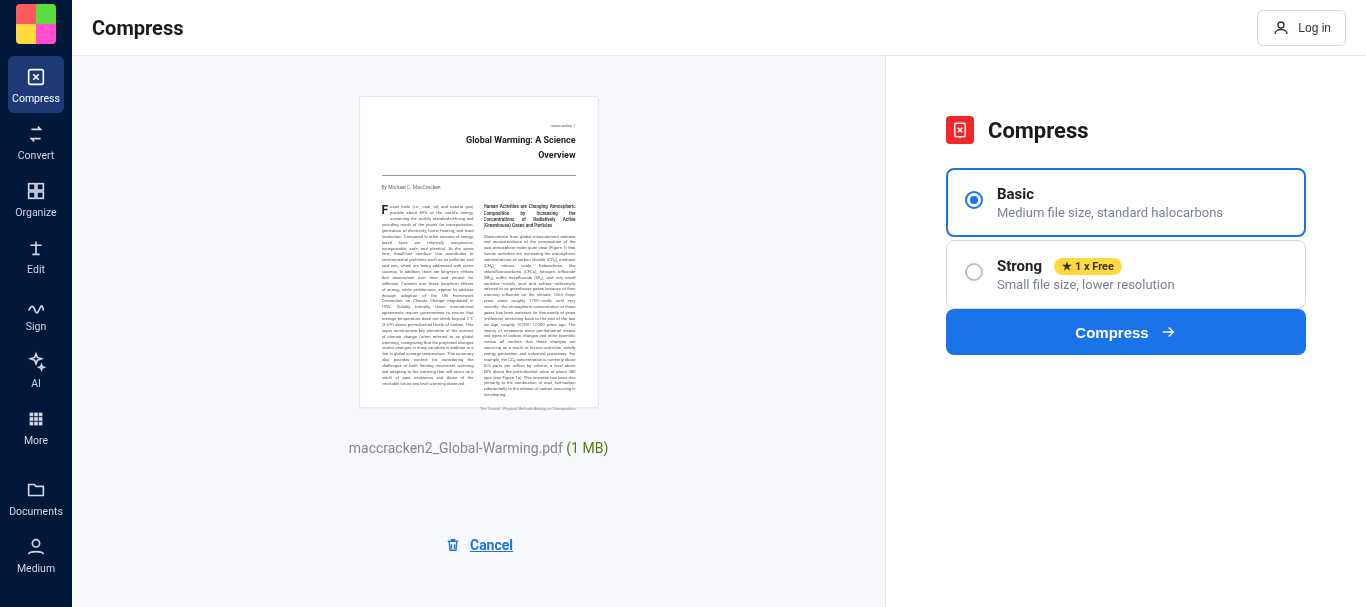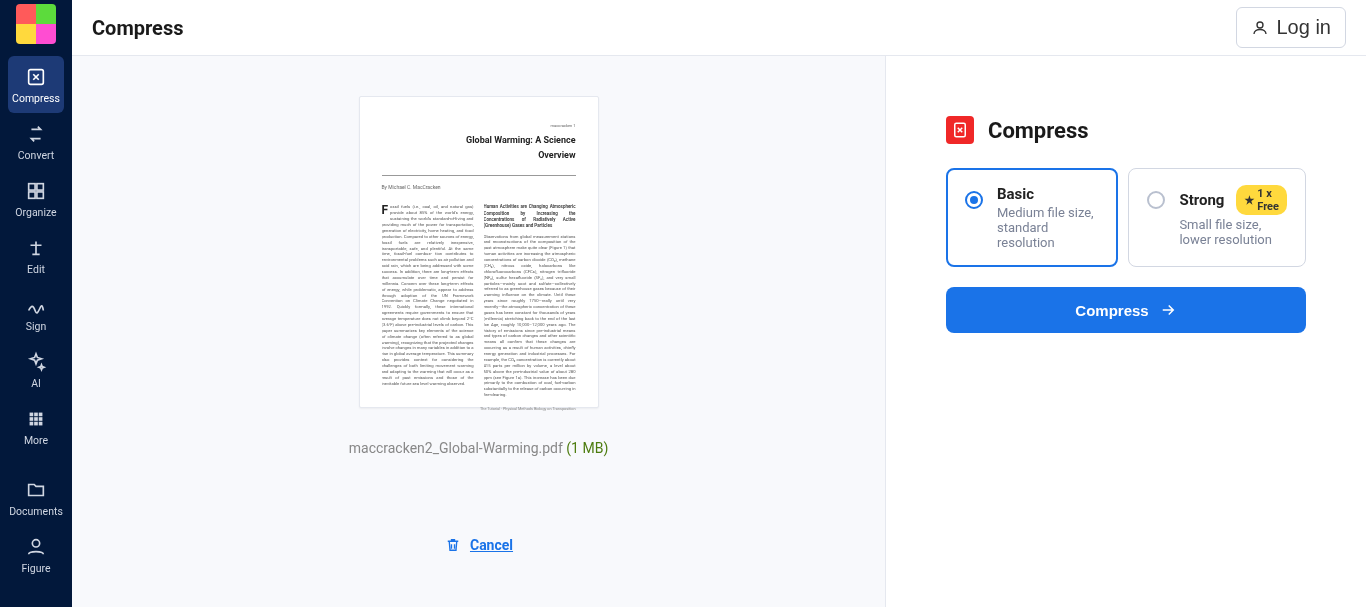--- a/index.html
+++ b/index.html
@@ -22,21 +22,21 @@
   .nav-item svg { width: 22px; height: 22px; }
   .nav-item-label { font-size: 10.5px; text-align: center; }
   
   .sidebar-spacer { flex: 1; }
   .nav-bottom { display: flex; flex-direction: column; width: 100%; margin-bottom: 24px; }
   
   
   .main { flex: 1; display: flex; flex-direction: column; background: #fff; }
   .header { height: 56px; border-bottom: 1px solid #e5e8ef; display: flex; align-items: center; justify-content: space-between; padding: 0 20px; }
   .page-title { font-size: 20px; font-weight: 700; color: #1a1a1a; }
-  .login-btn { display: flex; align-items: center; gap: 8px; border: 1px solid #d2d7e2; background: #fff; border-radius: 6px; padding: 8px 14px; cursor: pointer; font-size: 20px; color: #333; }
+  .login-btn { display: flex; align-items: center; gap: 8px; border: 1px solid #d2d7e2; background: #fff; border-radius: 6px; padding: 8px 14px; cursor: pointer; font-size: 12px; color: #333; }
   .login-btn svg { width: 18px; height: 18px; }
   
   .content { flex: 1; display: flex; background: #f8f9fc; }
   
   
   .preview-pane { flex: 1; border-right: 1px solid #e5e8ef; display: flex; flex-direction: column; align-items: center; padding: 40px 20px 20px; background: #f8f9fc; overflow: auto; }
   .doc-card { width: 240px; height: 312px; background: #fff; border: 1px solid #e5e8ef; border-radius: 2px; padding: 26px 22px; font-size: 5px; color: #666; line-height: 1.35; display: flex; flex-direction: column; box-shadow: 0 1px 2px rgba(0,0,0,0.05); }
   .doc-hdr-inner { text-align: right; font-size: 4px; margin-bottom: 6px; }
   .doc-title { font-size: 9px; font-weight: 700; color: #222; text-align: right; margin-bottom: 2px; }
   .doc-subtitle { font-size: 9px; font-weight: 700; color: #222; text-align: right; margin-bottom: 14px; }
@@ -55,21 +55,21 @@
   .cancel-row svg { width: 18px; height: 18px; }
   .cancel-link { text-decoration: underline; font-weight: bold; }
   
   
   .options-pane { width: 480px; padding: 60px 60px 40px; background: #fff; }
   .options-header { display: flex; align-items: center; gap: 14px; margin-bottom: 24px; }
   .options-icon { width: 28px; height: 28px; background: #f02828; border-radius: 4px; display: flex; align-items: center; justify-content: center; }
   .options-icon svg { width: 18px; height: 18px; color: #fff; }
   .options-title { font-size: 22px; font-weight: 700; color: #1a1a1a; }
   
-  .option-list { display: flex; flex-direction: row; gap: 10px; margin-bottom: 20px; }
+  .option-list { display: flex; flex-direction: column; gap: 3px; }
   .option-card { border: 1px solid #d2d7e2; border-radius: 8px; padding: 16px 18px; display: flex; align-items: flex-start; gap: 14px; cursor: pointer; background: #fff; }
   .option-card.selected { border: 2px solid #1a73e8; padding: 15px 17px; }
   .radio { width: 18px; height: 18px; border: 2px solid #b9c0cf; border-radius: 50%; position: relative; flex-shrink: 0; margin-top: 6px; }
   .option-card.selected .radio { border-color: #1a73e8; }
   .option-card.selected .radio::after { content: ""; position: absolute; inset: 3px; background: #1a73e8; border-radius: 50%; }
   .option-body { flex: 1; }
   .option-head { display: flex; align-items: center; gap: 12px; }
   .option-label { font-size: 15px; font-weight: 700; color: #222; }
   .badge { background: #ffd93d; color: #333; font-size: 11px; font-weight: 700; padding: 2px 8px; border-radius: 10px; display: inline-flex; align-items: center; gap: 3px; }
   .option-desc { font-size: 13px; color: #7a8296; margin-top: 2px; }
@@ -152,21 +152,21 @@
         <svg viewBox="0 0 24 24" fill="none" stroke="currentColor" stroke-width="1.8">
             <path d="M4 6h6l2 2h8v10H4z"></path>
           </svg>
         <span class="nav-item-label">Documents</span>
       </div>
       <div class="nav-item">
         <svg viewBox="0 0 24 24" fill="none" stroke="currentColor" stroke-width="1.8">
             <circle cx="12" cy="8" r="4"></circle>
             <path d="M4 20c0-4 16-4 16 0"></path>
           </svg>
-        <span class="nav-item-label">Figure</span>
+        <span class="nav-item-label">Medium</span>
       </div>
     </nav>
   </aside>
 
   <div class="main">
     <header class="header">
       <h1 class="page-title">Compress</h1>
       <button class="login-btn">
         <svg viewBox="0 0 24 24" fill="none" stroke="currentColor" stroke-width="1.8">
             <circle cx="12" cy="8" r="4"></circle>
@@ -213,21 +213,21 @@
           </div>
           <h2 class="options-title">Compress</h2>
         </div>
         <div class="option-list">
           <div class="option-card selected">
             <div class="radio"></div>
             <div class="option-body">
               <div class="option-head">
                 <span class="option-label">Basic</span>
               </div>
-              <div class="option-desc">Medium file size, standard resolution</div>
+              <div class="option-desc">Medium file size, standard halocarbons</div>
             </div>
           </div>
           <div class="option-card">
             <div class="radio"></div>
             <div class="option-body">
               <div class="option-head">
                 <span class="option-label">Strong</span>
                 <span class="badge">★ <span>1 x Free</span></span>
               </div>
               <div class="option-desc">Small file size, lower resolution</div>

